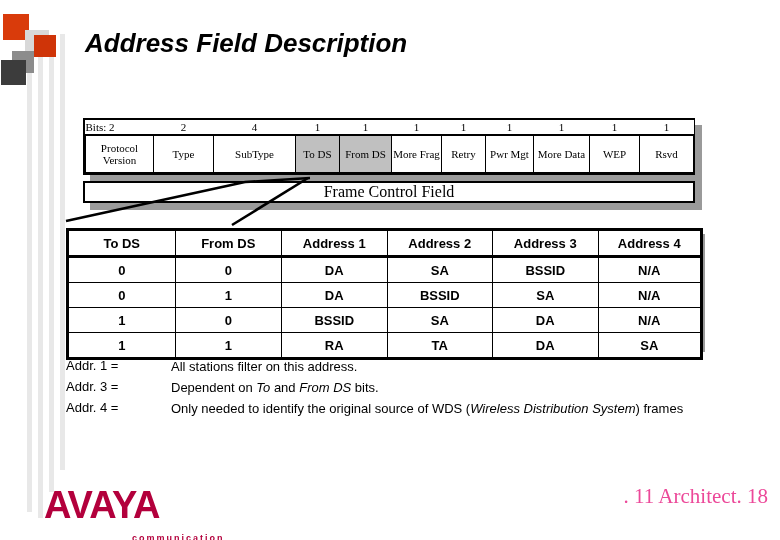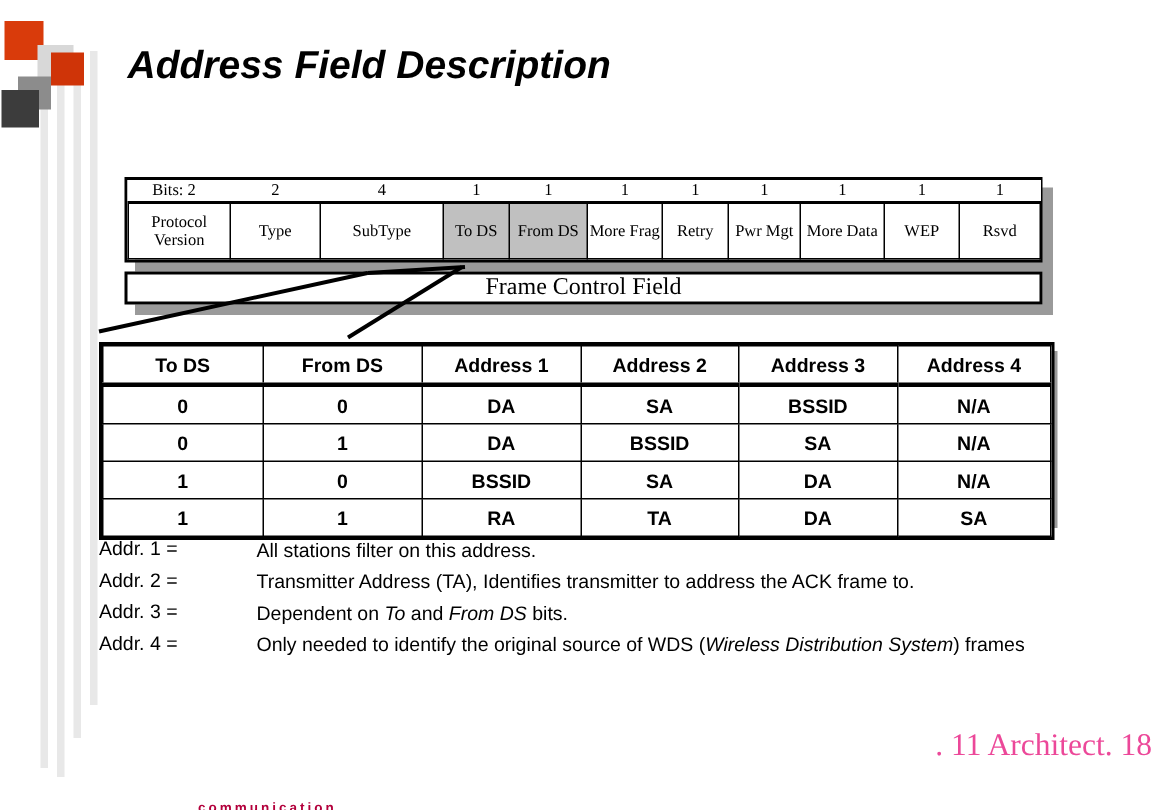--- a/index.html
+++ b/index.html
@@ -31,21 +31,21 @@
   table.fc{border-collapse:collapse;width:100%;table-layout:fixed;background:#fff;}
   table.fc td{
     font-family:"Liberation Serif", serif;
     font-size:11px;color:#000;text-align:center;vertical-align:middle;
     padding:0;
   }
   tr.bits td{
     height:14px;line-height:14px;border-bottom:2px solid #000;
     font-size:11px;white-space:nowrap;
   }
-  tr.bits td.first{text-align:left;padding-left:16px;}
+  tr.bits td.first{text-align:left;padding-left:0;}
   tr.fields td{
     height:36px;border:1px solid #000;line-height:12px;
   }
   tr.fields td.shaded{background:#c0c0c0;}
 
   
   #fcfshadow{position:absolute;left:90px;top:188px;width:612px;height:22px;background:#9a9a9a;z-index:0;}
   #fcfbar{
     position:absolute;left:83px;top:181px;width:608px;height:18px;
     border:2px solid #000;background:#fff;z-index:2;
@@ -233,34 +233,31 @@
     </table>
 </div>
 
 <div id="notes">
 
   <div class="noterow">
     <div class="notekey">Addr. 1 =</div>
     <div class="noteval">All stations filter on this address.</div>
   </div>
 
-  <div class="noterow">
-    <div class="notekey">Addr. 2 =</div>
-    <div class="noteval">Transmitter Address (TA), Identifies transmitter to address the ACK frame to.</div>
-  </div>
 
   <div class="noterow">
     <div class="notekey">Addr. 3 =</div>
     <div class="noteval"><span>Dependent on </span><i>To</i><span> and </span><i>From DS</i><span> bits.</span></div>
   </div>
 
   <div class="noterow">
     <div class="notekey">Addr. 4 =</div>
     <div class="noteval"><span>Only needed to identify the original source of  WDS (</span><i>Wireless Distribution System</i><span>) frames</span></div>
   </div>
 
 </div>
 
 <div id="logo">
+  <div id="logotxt">AVAYA</div>
   <div id="logosub">communication</div>
 </div>
 
 <div id="footer">. 11 Architect.  18</div>
 
 </body></html>

